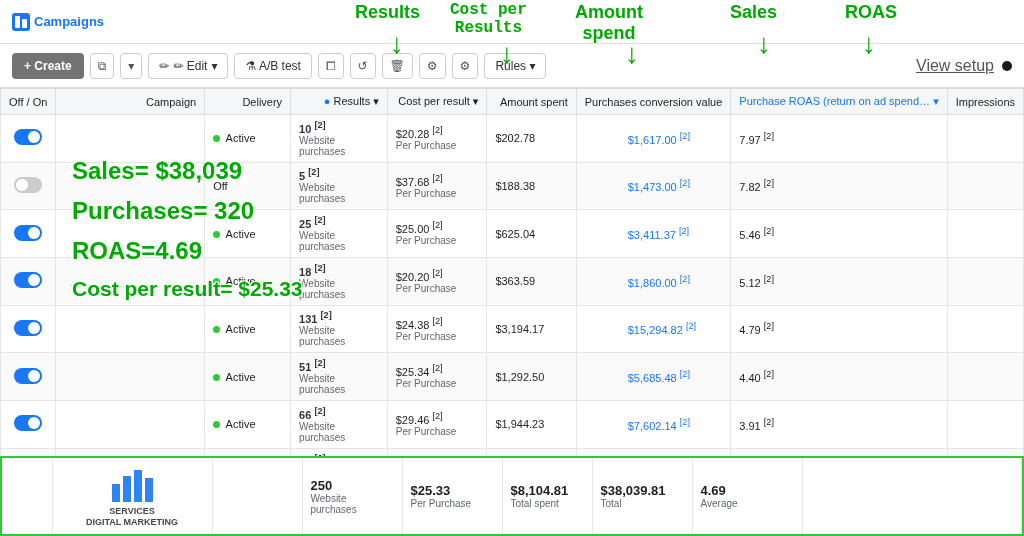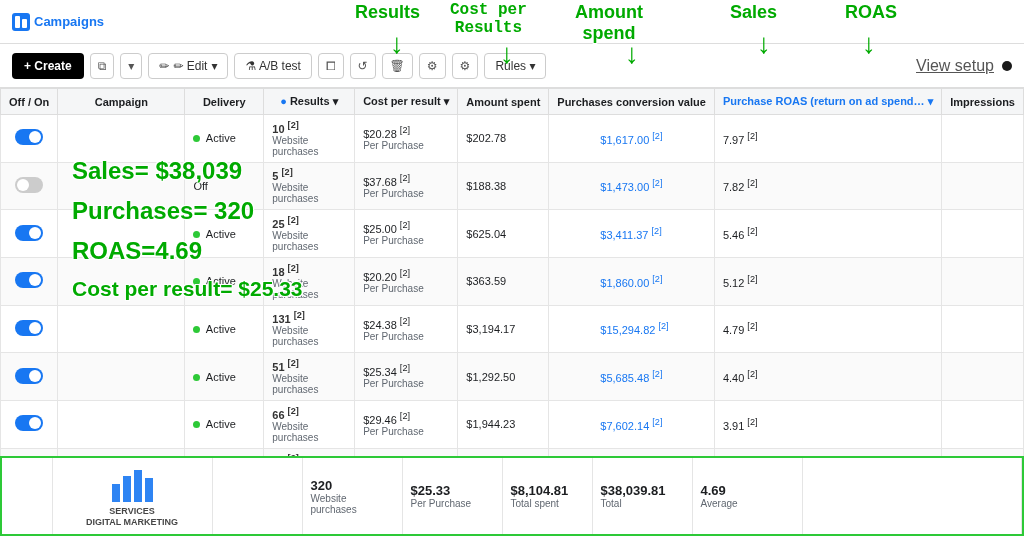--- a/index.html
+++ b/index.html
@@ -52,21 +52,21 @@
     .toolbar {
       background: #fff;
       border-bottom: 1px solid #ddd;
       display: flex;
       align-items: center;
       padding: 6px 12px;
       gap: 6px;
       height: 44px;
     }
     .btn-create {
-      background: #000000;
+      background: #737373;
       color: white;
       border: none;
       border-radius: 4px;
       padding: 6px 12px;
       font-size: 12px;
       font-weight: bold;
       cursor: pointer;
       display: flex;
       align-items: center;
       gap: 4px;
@@ -117,22 +117,22 @@
     }
     table {
       width: 100%;
       border-collapse: collapse;
       font-size: 11px;
     }
     thead th {
       background: #f5f6f7;
       border: 1px solid #ddd;
       padding: 6px 8px;
-      text-align: center;
-      font-weight: 700;
+      text-align: right;
+      font-weight: 400;
       font-size: 11px;
       color: #1c1e21;
       white-space: nowrap;
       vertical-align: bottom;
     }
     thead th.blue-col {
       color: #1877f2;
     }
     tbody td {
       border: 1px solid #e5e5e5;
@@ -574,21 +574,21 @@
                 <rect x="5" y="20" width="8" height="18" fill="#1877f2"></rect>
                 <rect x="16" y="12" width="8" height="26" fill="#1877f2"></rect>
                 <rect x="27" y="6" width="8" height="32" fill="#1877f2"></rect>
                 <rect x="38" y="14" width="8" height="24" fill="#1877f2"></rect>
               </svg>
               <div class="watermark-text">SERVICES<br>DIGITAL MARKETING</div>
             </div>
           </td>
           <td style="width:90px;"></td>
           <td style="width:100px;">
-            <div class="summary-val">320</div>
+            <div class="summary-val">250</div>
             <span class="summary-sub">Website purchases</span>
           </td>
           <td style="width:100px;">
             <div class="summary-val">$25.33</div>
             <span class="summary-sub">Per Purchase</span>
           </td>
           <td style="width:90px;">
             <div class="summary-val">$8,104.81</div>
             <span class="summary-sub">Total spent</span>
           </td>

